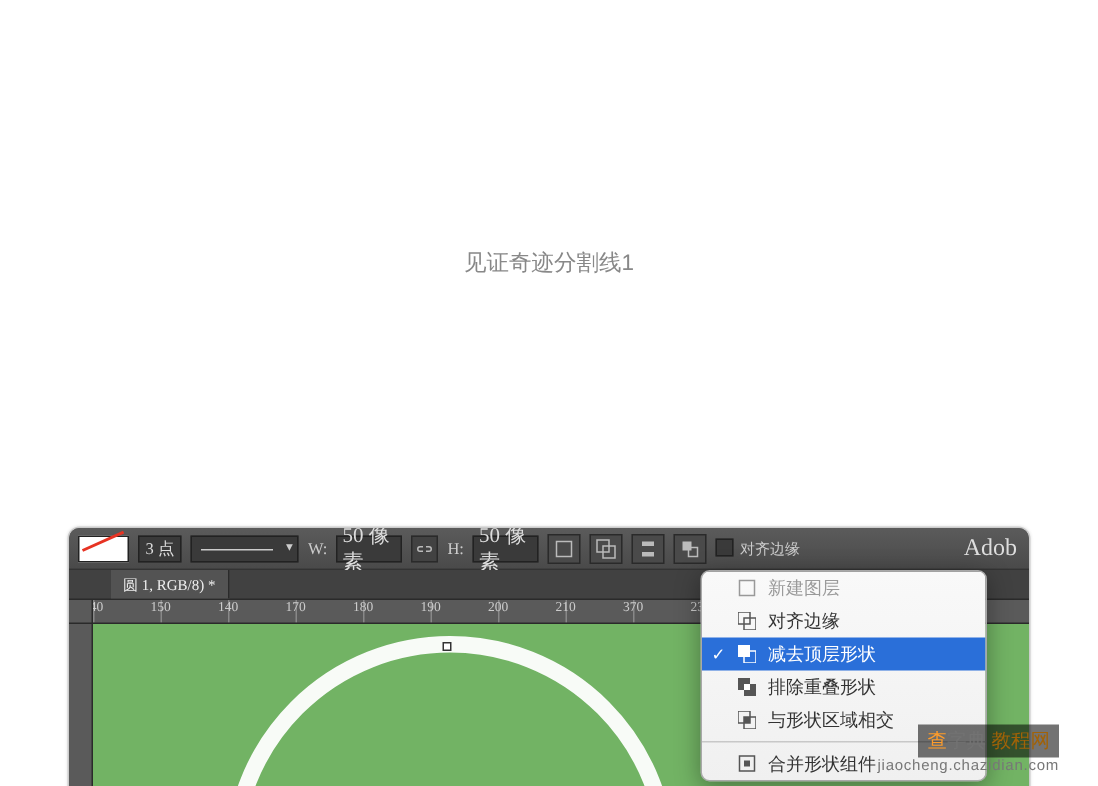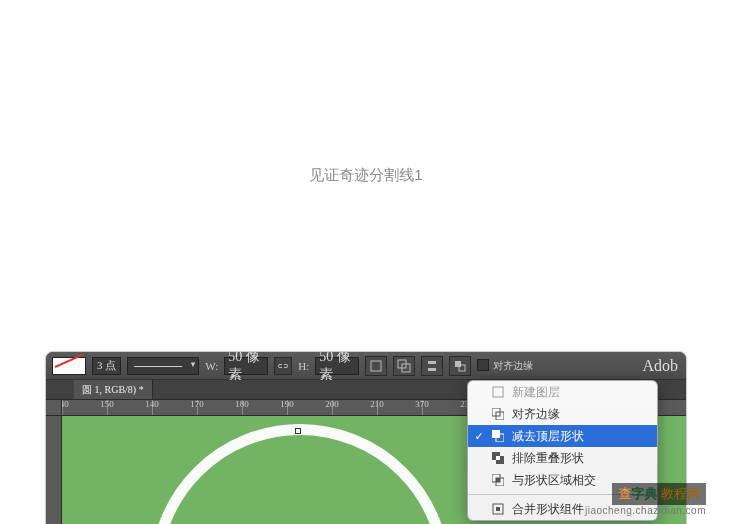--- a/index.html
+++ b/index.html
@@ -228,15 +228,15 @@
             </svg>
           </span>
         <span>合并形状组件</span>
       </div>
     </div>
 
   </div>
 </div>
 
 <div class="watermark">
-  <div class="w1"><span>查</span><b style="color:#14532d;font-weight:bold">字典</b> <span style="color:#a16207">教程网</span></div>
+  <div class="w1"><span>查</span><b style="color:#737373;font-weight:normal">字典</b> <span style="color:#a16207">教程网</span></div>
   <div class="w2">jiaocheng.chazidian.com</div>
 </div>
 
 </body></html>

